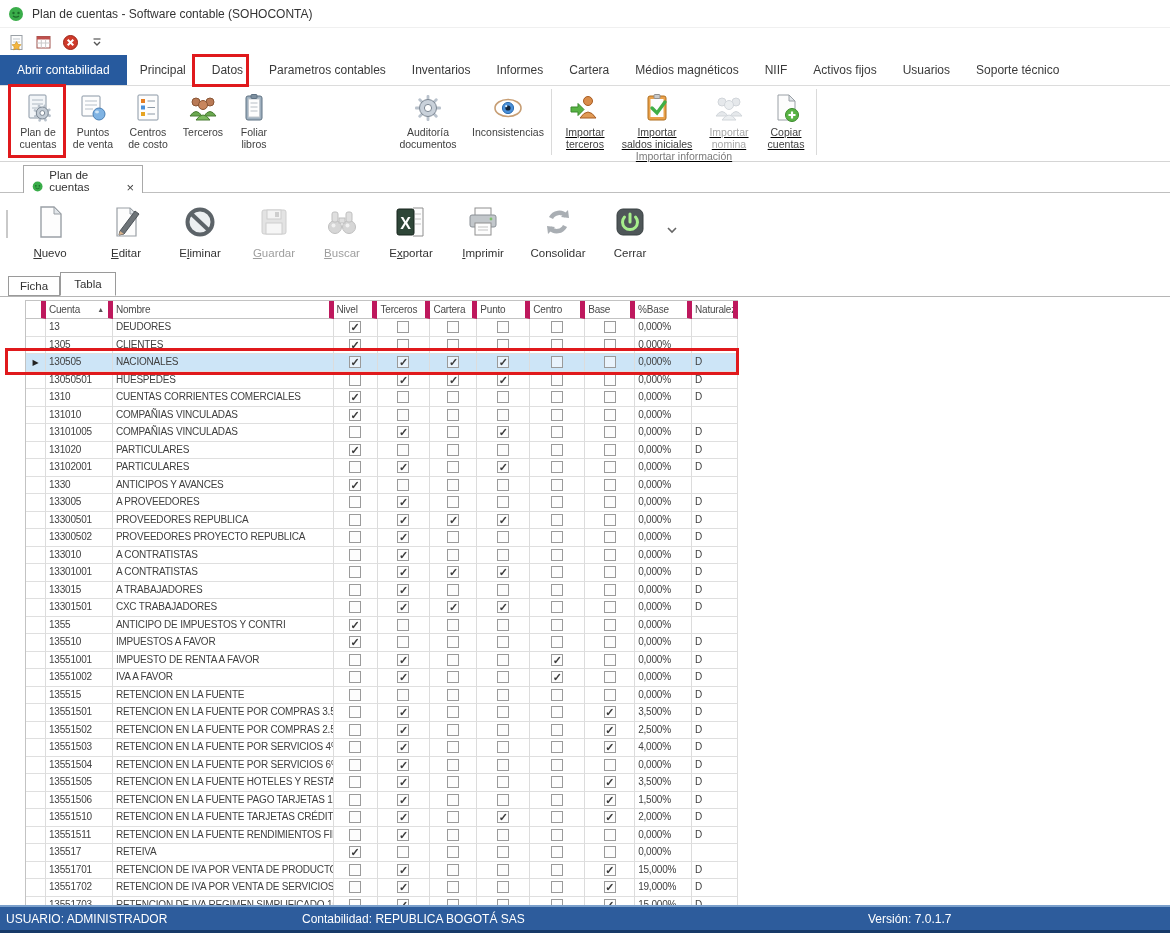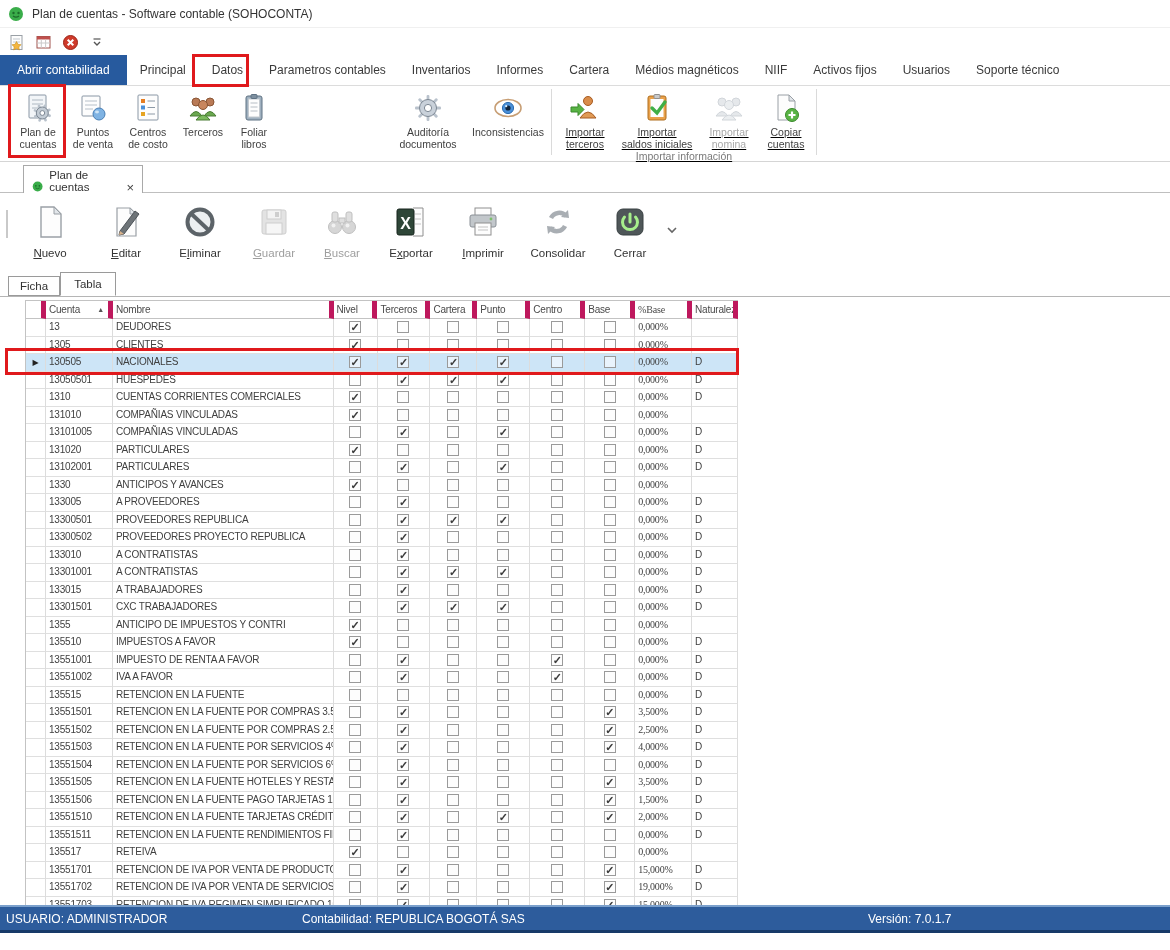--- a/index.html
+++ b/index.html
@@ -63,21 +63,21 @@
   .grow { display:flex; height:17.5px; background:#fff; }
   .grow.header { height:18px; }
   .grow.sel { background:#cde5f7; }
   .gcell { border-right:1px solid #dcdcdc; border-bottom:1px solid #dfdfdf; padding:2px 0 0 3px;
            white-space:nowrap; overflow:hidden; color:#404040; }
   .grow.header .gcell { border-right:5px solid #be185d; border-bottom:1px solid #c3c3c3; color:#4a4a4a; display:flex; align-items:center; padding-top:0; }
   .cbcell { display:flex; align-items:center; justify-content:center; padding:0; }
   .c-ind{width:20px; text-align:center; font-size:8px; color:#222; padding-left:0; padding-top:4px;}
   .c-cuenta{width:67px;} .c-nombre{width:221px;} .c-nivel{width:44px;} .c-terc{width:53px;}
   .c-cart{width:47px;} .c-punto{width:53px;} .c-centro{width:55px;} .c-base{width:50px;}
-  .c-pbase{width:57px;font-family:Liberation Serif, serif;} .c-nat{width:46px;}
+  .c-pbase{width:57px;} .c-nat{width:46px;}
   .sort-arrow { margin-left:auto; margin-right:4px; font-size:7px; color:#555; }
   .cb { width:12px; height:12px; border:1px solid #9a9a9a; background:#fdfdfd; display:flex; align-items:center; justify-content:center; }
   .grow.sel .cb { background:#e9f3fc; }
   .cb.checked::after { content:"✓"; font-size:11px; line-height:10px; color:#3c3c3c; font-weight:bold; }
 
   
   .statusbar { position:absolute; top:905px; left:0; width:100%; height:28px; background:#2d5c9c;
                border-top:2px solid #7ba0cc; border-bottom:3px solid #173a68; color:#fff; font-size:12px; }
   .statusbar span { position:absolute; top:5px; }
   .sb-user { left:6px; } .sb-company { left:302px; } .sb-version { left:868px; }

